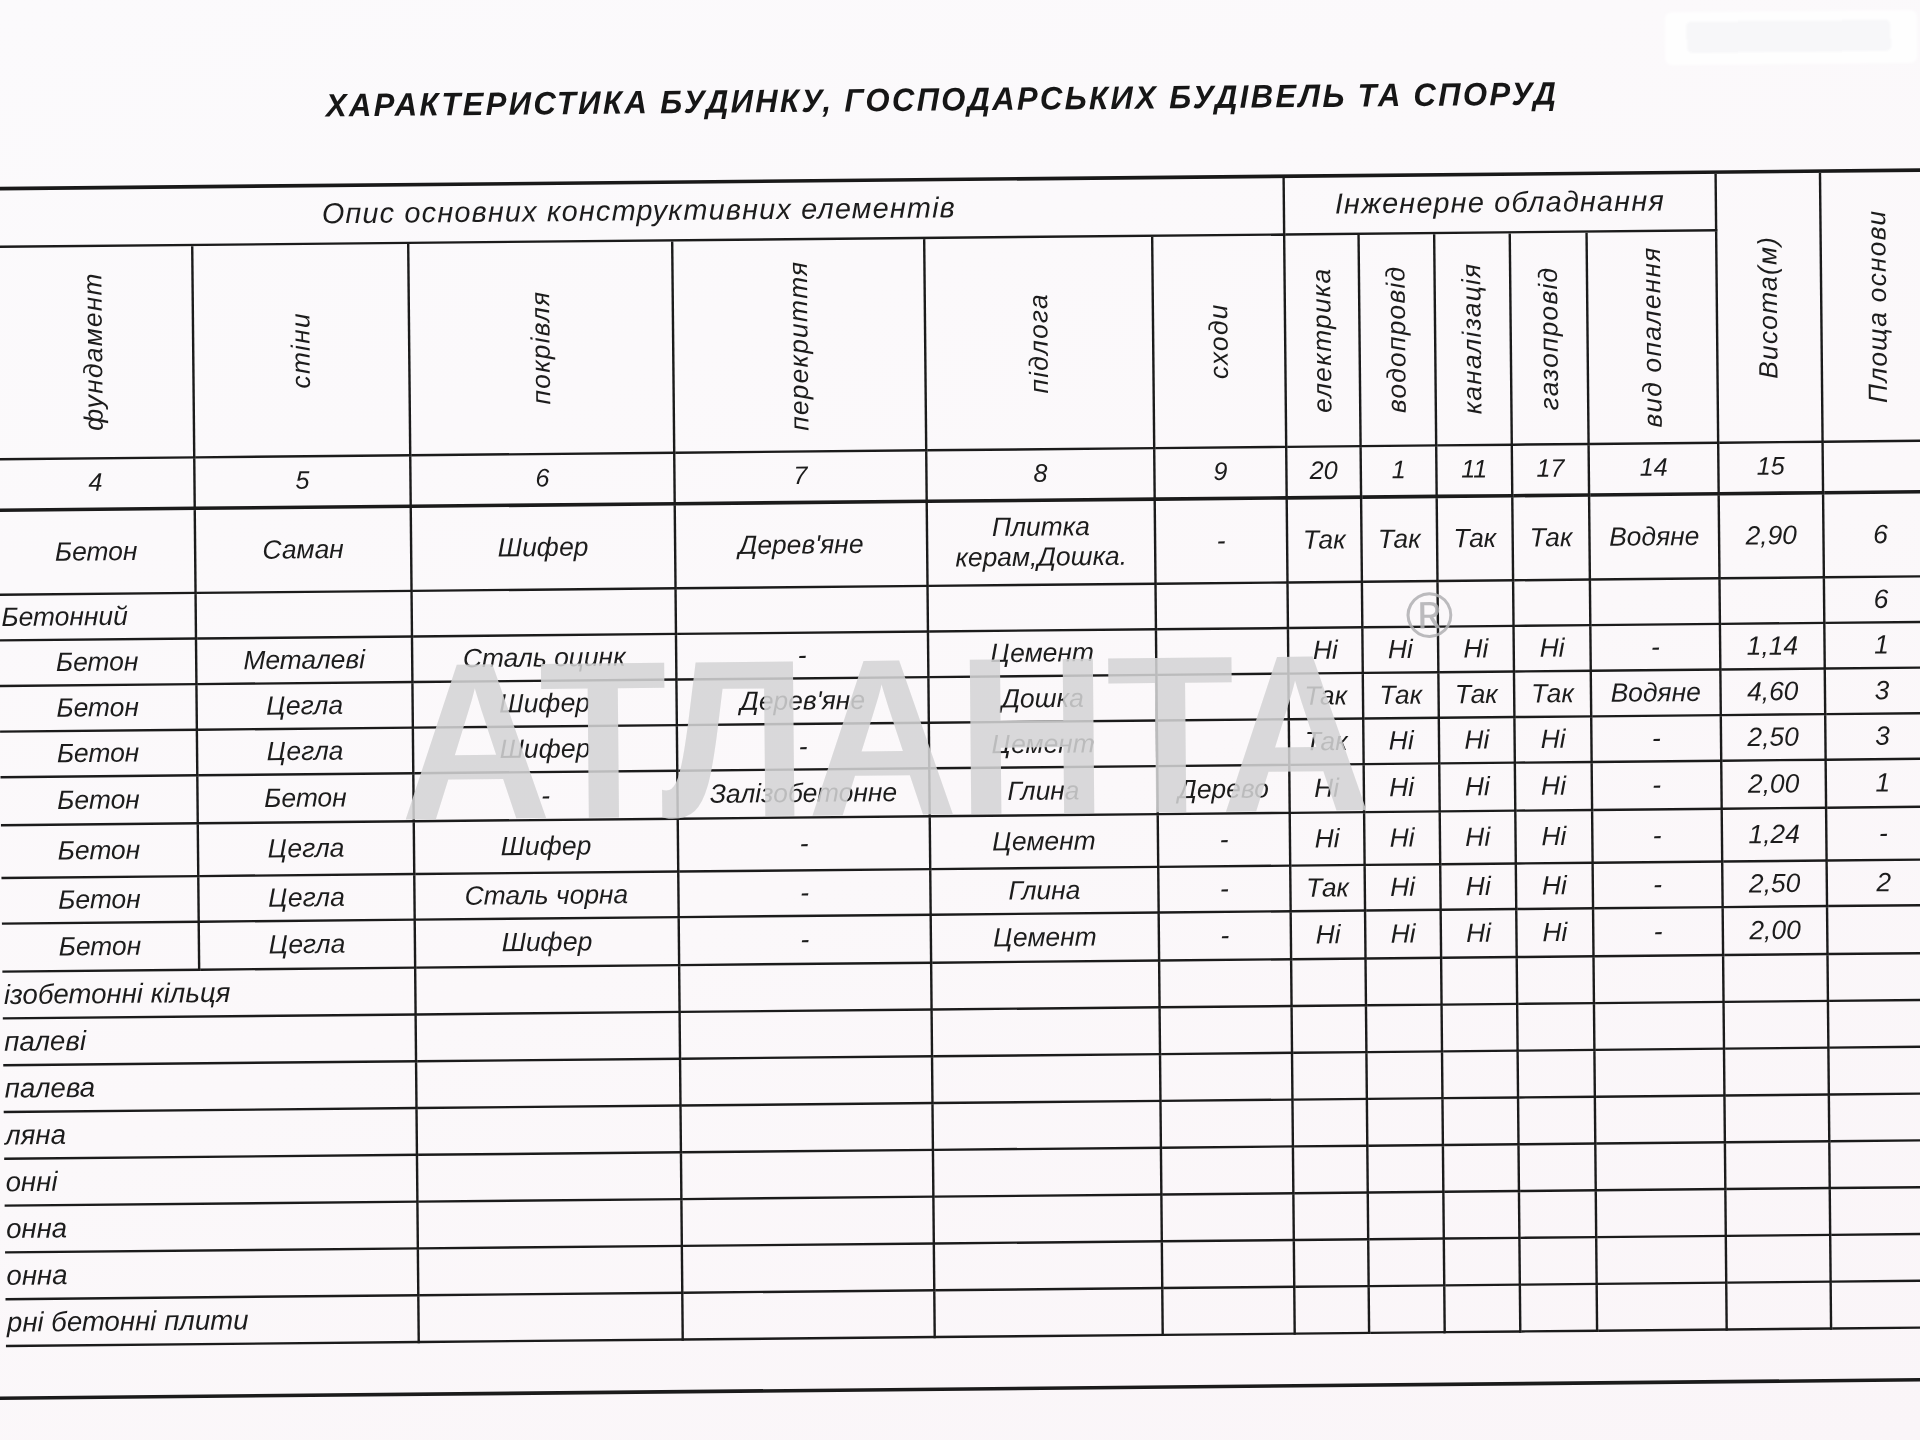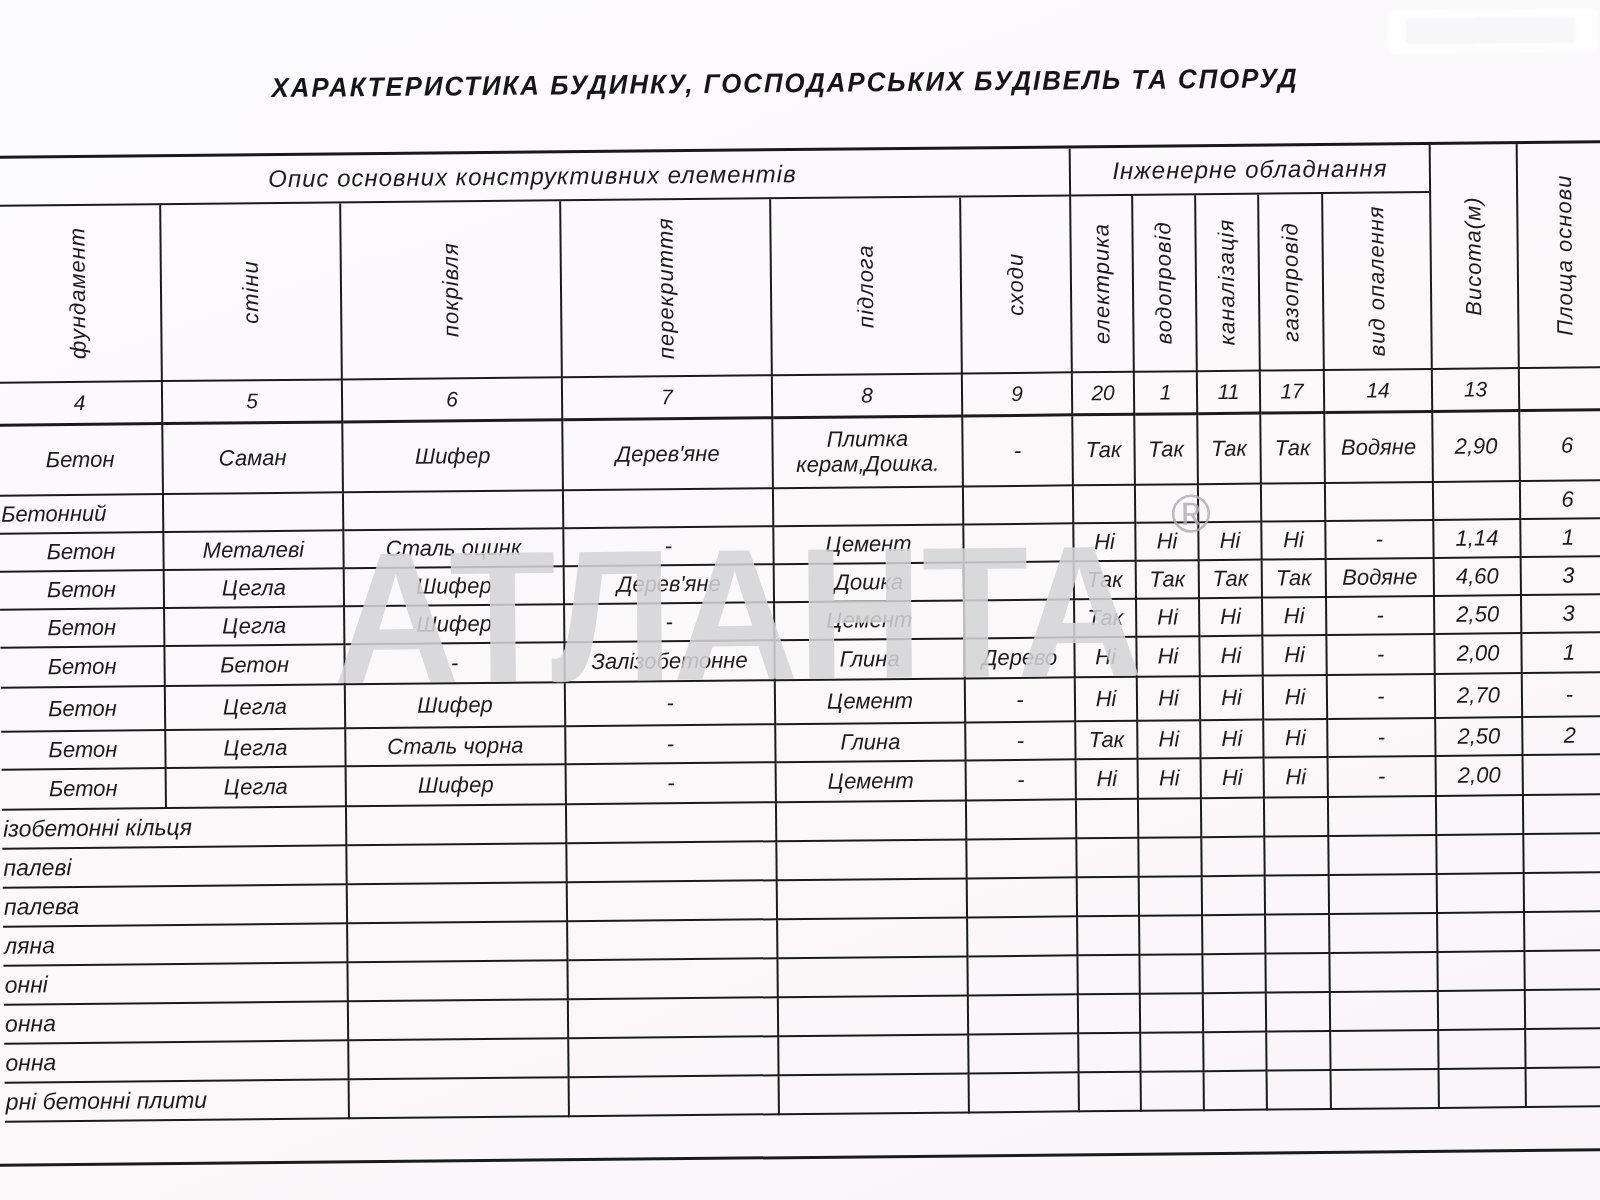--- a/index.html
+++ b/index.html
@@ -106,21 +106,21 @@
         <span>газопровід</span>
       </div>
       <div class="cell num" style="grid-area: 3 / 10 / 4 / 11;">17</div>
       <div class="cell rot" style="grid-area: 2 / 11 / 3 / 12;">
         <span>вид опалення</span>
       </div>
       <div class="cell num" style="grid-area: 3 / 11 / 4 / 12;">14</div>
       <div class="cell rot" style="grid-area: 1 / 12 / 3 / 13;">
         <span>Висота(м)</span>
       </div>
-      <div class="cell num" style="grid-area: 3 / 12 / 4 / 13;">13</div>
+      <div class="cell num" style="grid-area: 3 / 12 / 4 / 13;">15</div>
       <div class="cell rot" style="grid-area: 1 / 13 / 3 / 14;">
         <span>Площа основи</span>
       </div>
       <div class="cell num" style="grid-area: 3 / 13 / 4 / 14;"></div>
       <div class="cell " style="grid-area: 4 / 1 / 5 / 2;">Бетон</div>
       <div class="cell " style="grid-area: 4 / 2 / 5 / 3;">Саман</div>
       <div class="cell " style="grid-area: 4 / 3 / 5 / 4;">Шифер</div>
       <div class="cell " style="grid-area: 4 / 4 / 5 / 5;">Дерев'яне</div>
       <div class="cell " style="grid-area: 4 / 5 / 5 / 6;">Плитка керам,Дошка.</div>
       <div class="cell " style="grid-area: 4 / 6 / 5 / 7;">-</div>
@@ -200,21 +200,21 @@
       <div class="cell " style="grid-area: 10 / 2 / 11 / 3;">Цегла</div>
       <div class="cell " style="grid-area: 10 / 3 / 11 / 4;">Шифер</div>
       <div class="cell " style="grid-area: 10 / 4 / 11 / 5;">-</div>
       <div class="cell " style="grid-area: 10 / 5 / 11 / 6;">Цемент</div>
       <div class="cell " style="grid-area: 10 / 6 / 11 / 7;">-</div>
       <div class="cell " style="grid-area: 10 / 7 / 11 / 8;">Ні</div>
       <div class="cell " style="grid-area: 10 / 8 / 11 / 9;">Ні</div>
       <div class="cell " style="grid-area: 10 / 9 / 11 / 10;">Ні</div>
       <div class="cell " style="grid-area: 10 / 10 / 11 / 11;">Ні</div>
       <div class="cell " style="grid-area: 10 / 11 / 11 / 12;">-</div>
-      <div class="cell " style="grid-area: 10 / 12 / 11 / 13;">2,70</div>
+      <div class="cell " style="grid-area: 10 / 12 / 11 / 13;">1,24</div>
       <div class="cell " style="grid-area: 10 / 13 / 11 / 14;">-</div>
       <div class="cell " style="grid-area: 11 / 1 / 12 / 2;">Бетон</div>
       <div class="cell " style="grid-area: 11 / 2 / 12 / 3;">Цегла</div>
       <div class="cell " style="grid-area: 11 / 3 / 12 / 4;">Сталь чорна</div>
       <div class="cell " style="grid-area: 11 / 4 / 12 / 5;">-</div>
       <div class="cell " style="grid-area: 11 / 5 / 12 / 6;">Глина</div>
       <div class="cell " style="grid-area: 11 / 6 / 12 / 7;">-</div>
       <div class="cell " style="grid-area: 11 / 7 / 12 / 8;">Так</div>
       <div class="cell " style="grid-area: 11 / 8 / 12 / 9;">Ні</div>
       <div class="cell " style="grid-area: 11 / 9 / 12 / 10;">Ні</div>

